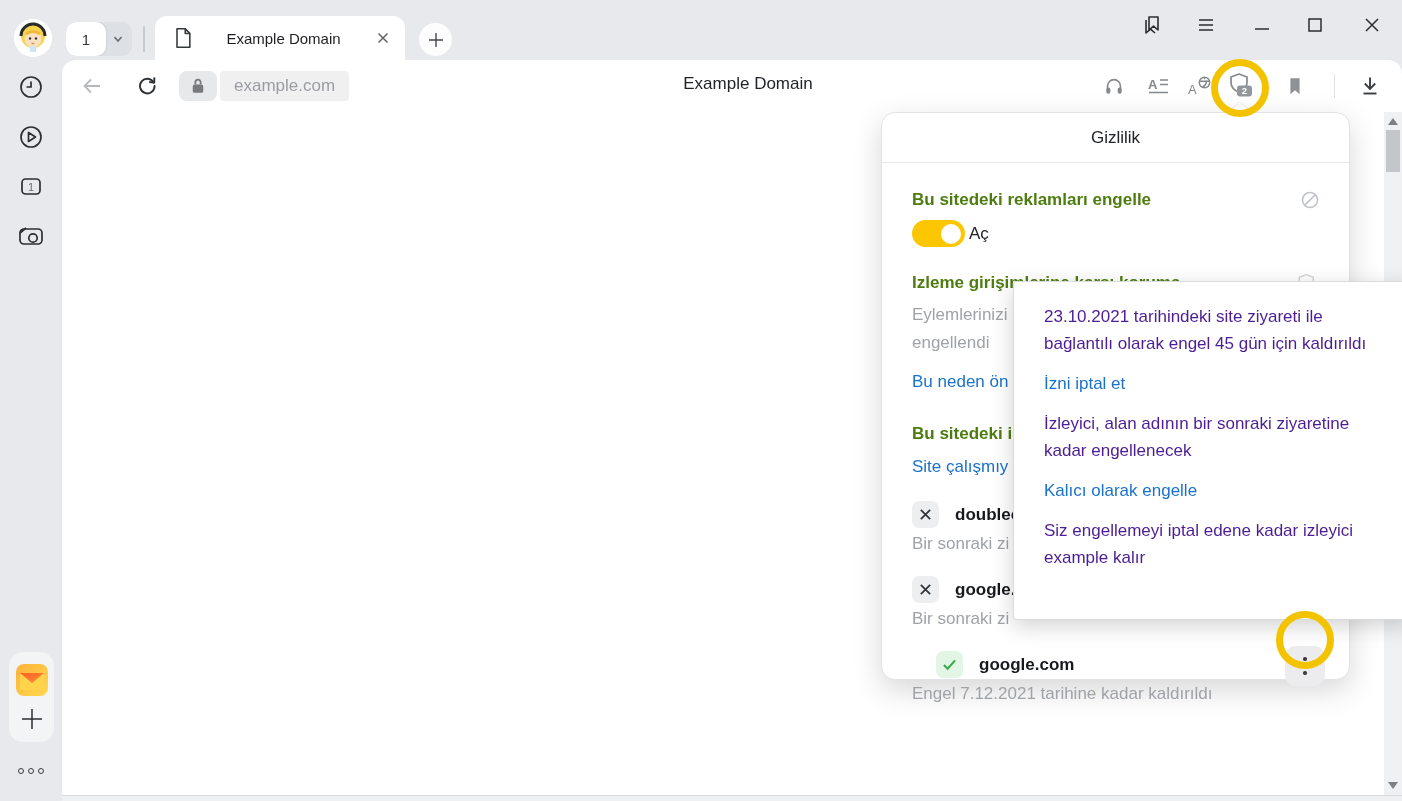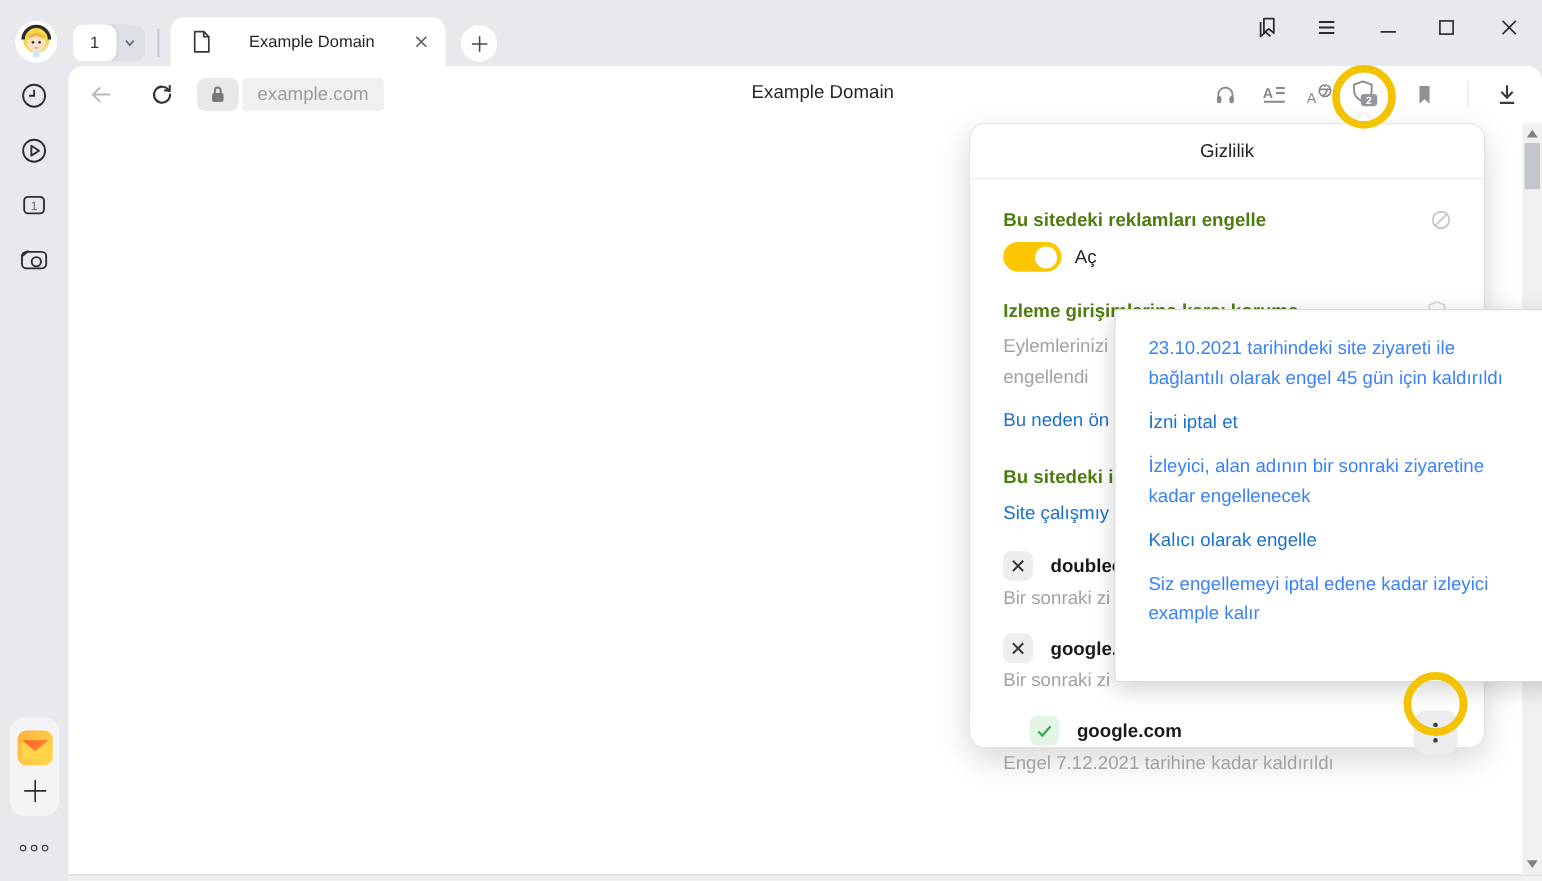--- a/index.html
+++ b/index.html
@@ -51,36 +51,36 @@
 
   
   .panel { position:absolute; left:881px; top:112px; width:469px; height:568px; background:#fff; border:1px solid #e2e3e6; border-radius:14px; box-shadow:0 10px 30px rgba(0,0,0,.16); z-index:10; }
   .panel-notch { position:absolute; left:1228px; top:103px; width:0; height:0; border-left:12px solid transparent; border-right:12px solid transparent; border-bottom:10px solid #fff; z-index:11; filter:drop-shadow(0 -1px 1px rgba(0,0,0,.08)); }
   .panel-header { height:50px; display:flex; align-items:center; justify-content:center; font-size:17px; color:#202327; border-bottom:1px solid #e8e9eb; }
   .panel-body { padding:24px 28px 0 30px; position:relative; height:517px; }
   .p-row-title { display:flex; align-items:flex-start; justify-content:space-between; }
   .p-bold { font-size:17px; font-weight:700; color:#4d7c0f; line-height:22px; }
   .p-gray { font-size:17px; color:#9fa2a7; line-height:28px; }
   .p-link { font-size:17px; color:#1b72cc; line-height:22px; display:inline-block; cursor:pointer; }
-  .toggle-row { display:flex; align-items:center; gap:12px; margin-top:9px; }
+  .toggle-row { display:flex; align-items:center; gap:4px; margin-top:9px; }
   .toggle { width:53px; height:27px; border-radius:14px; background:#fcc700; position:relative; cursor:pointer; }
   .toggle .knob { position:absolute; right:4px; top:3.5px; width:20px; height:20px; border-radius:50%; background:#fff; }
   .toggle-label { font-size:17px; color:#212326; }
   .tracker-row { display:flex; align-items:center; gap:16px; }
   .tr-ico { width:27px; height:27px; border-radius:7px; display:flex; align-items:center; justify-content:center; flex:none; }
   .tr-ico.block { background:#eceef0; }
   .tr-ico.allow { background:#e3f5e4; }
   .tr-name { font-size:17px; font-weight:700; color:#17191c; }
   .tr-sub { font-size:17px; color:#9fa2a7; margin:5px 0 0 0; line-height:22px; }
   .more-btn { position:absolute; right:24px; top:483px; width:40px; height:40px; border-radius:11px; background:#ececee; display:flex; align-items:center; justify-content:center; cursor:pointer; }
   .more-btn .d { width:3.4px; height:3.4px; background:#3b3e41; border-radius:50%; margin:1.8px 0; }
 
   
   .tooltip { position:absolute; left:1013px; top:281px; width:400px; height:339px; background:#fff; border:1px solid #dadbdd; border-radius:3px; box-shadow:0 6px 22px rgba(0,0,0,.18); z-index:30; padding:21px 20px 0 30px; }
-  .tooltip p { font-size:17px; color:#3b82f6; line-height:27px; margin:0 0 17px 0; width:352px; }
+  .tooltip p { font-size:17px; color:#4c1d95; line-height:27px; margin:0 0 17px 0; width:352px; }
   .tooltip .tlink { font-size:17px; color:#1b72cc; display:inline-block; margin:0 0 16px 0; cursor:pointer; }
 
   svg { display:block; }
 </style>
 </head>
 <body>
 
 <div class="stage">
 
   <div class="tabstrip">

